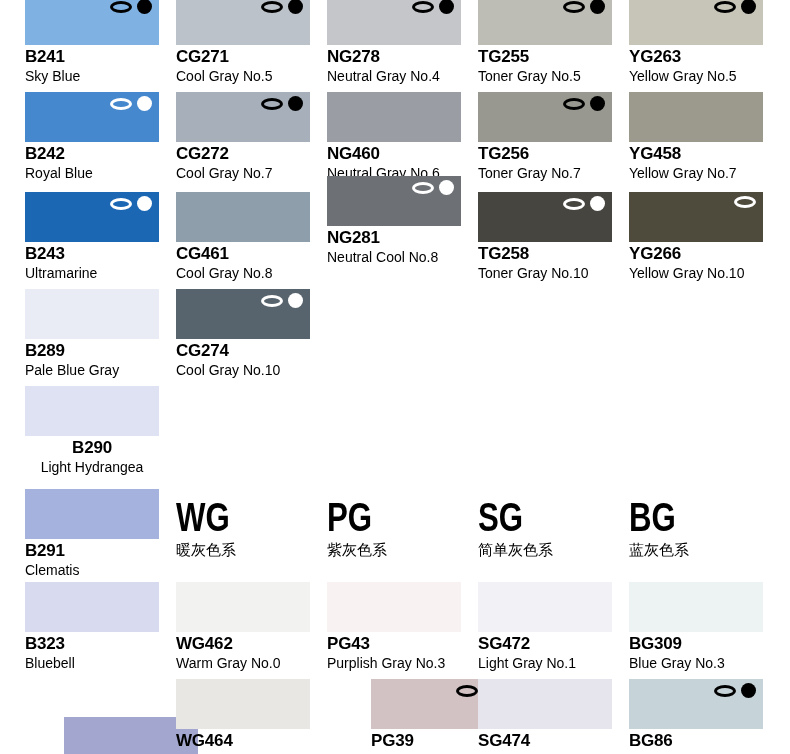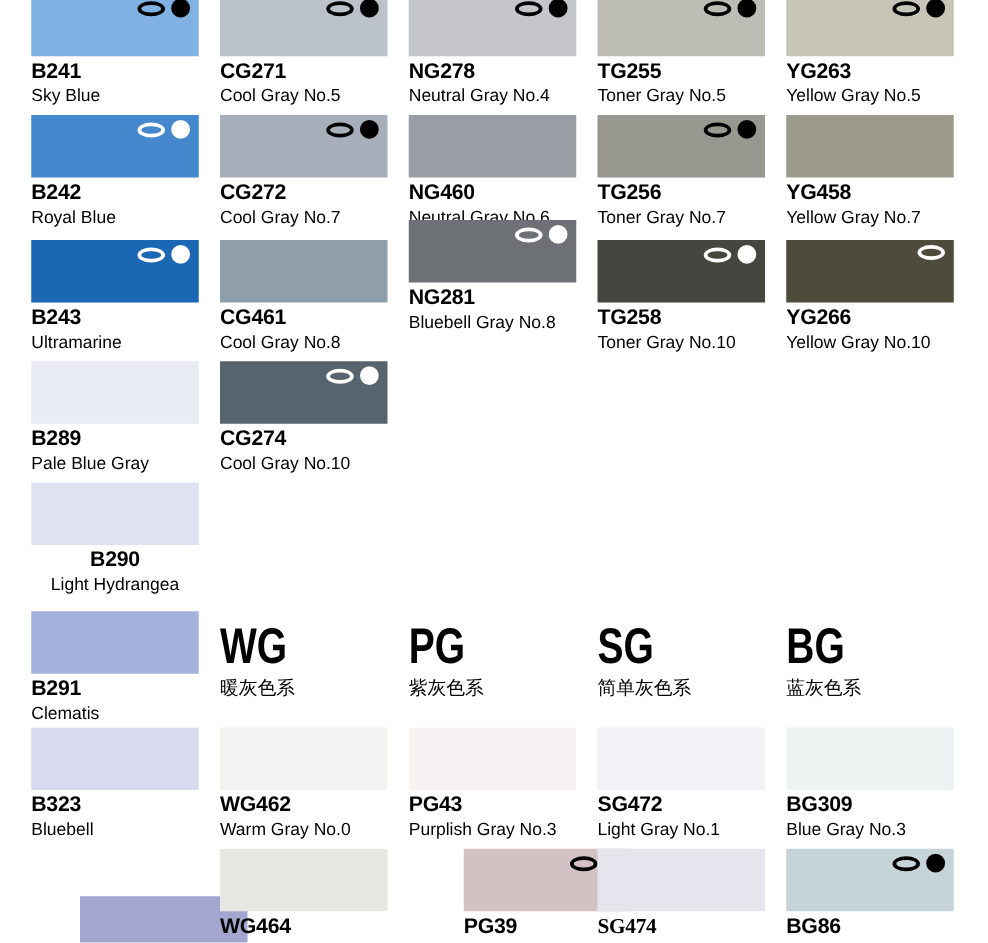--- a/index.html
+++ b/index.html
@@ -160,21 +160,21 @@
       <div class="cname">Cool Gray No.8</div>
     </div>
     <div class="cell" style="left: 327px; top: 176px;">
       <div class="chip" style="background: rgb(109, 113, 118);">
         <div class="marks">
           <div class="mk-oval light"></div>
           <div class="mk-dot light"></div>
         </div>
       </div>
       <div class="code">NG281</div>
-      <div class="cname">Bluebell Gray No.8</div>
+      <div class="cname">Neutral Cool No.8</div>
     </div>
     <div class="cell" style="left: 478px; top: 192px;">
       <div class="chip" style="background: rgb(71, 69, 64);">
         <div class="marks">
           <div class="mk-oval light"></div>
           <div class="mk-dot light"></div>
         </div>
       </div>
       <div class="code">TG258</div>
       <div class="cname">Toner Gray No.10</div>
@@ -251,21 +251,21 @@
     <div class="cell" style="left: 327px; top: 679px; margin-left: 44px;">
       <div class="chip" style="background: rgb(210, 194, 196);">
         <div class="marks">
           <div class="mk-oval"></div>
           <div class="mk-dot"></div>
         </div>
       </div>
       <div class="code">PG39</div>
       <div class="cname"></div>
     </div>
-    <div class="cell" style="left: 478px; top: 679px; font-family: Liberation Serif, serif;">
+    <div class="cell" style="left: 478px; top: 679px;">
       <div class="chip" style="background: rgb(230, 228, 236);"></div>
       <div class="code">SG474</div>
       <div class="cname"></div>
     </div>
     <div class="cell" style="left: 629px; top: 679px;">
       <div class="chip" style="background: rgb(198, 211, 216);">
         <div class="marks">
           <div class="mk-oval"></div>
           <div class="mk-dot"></div>
         </div>

